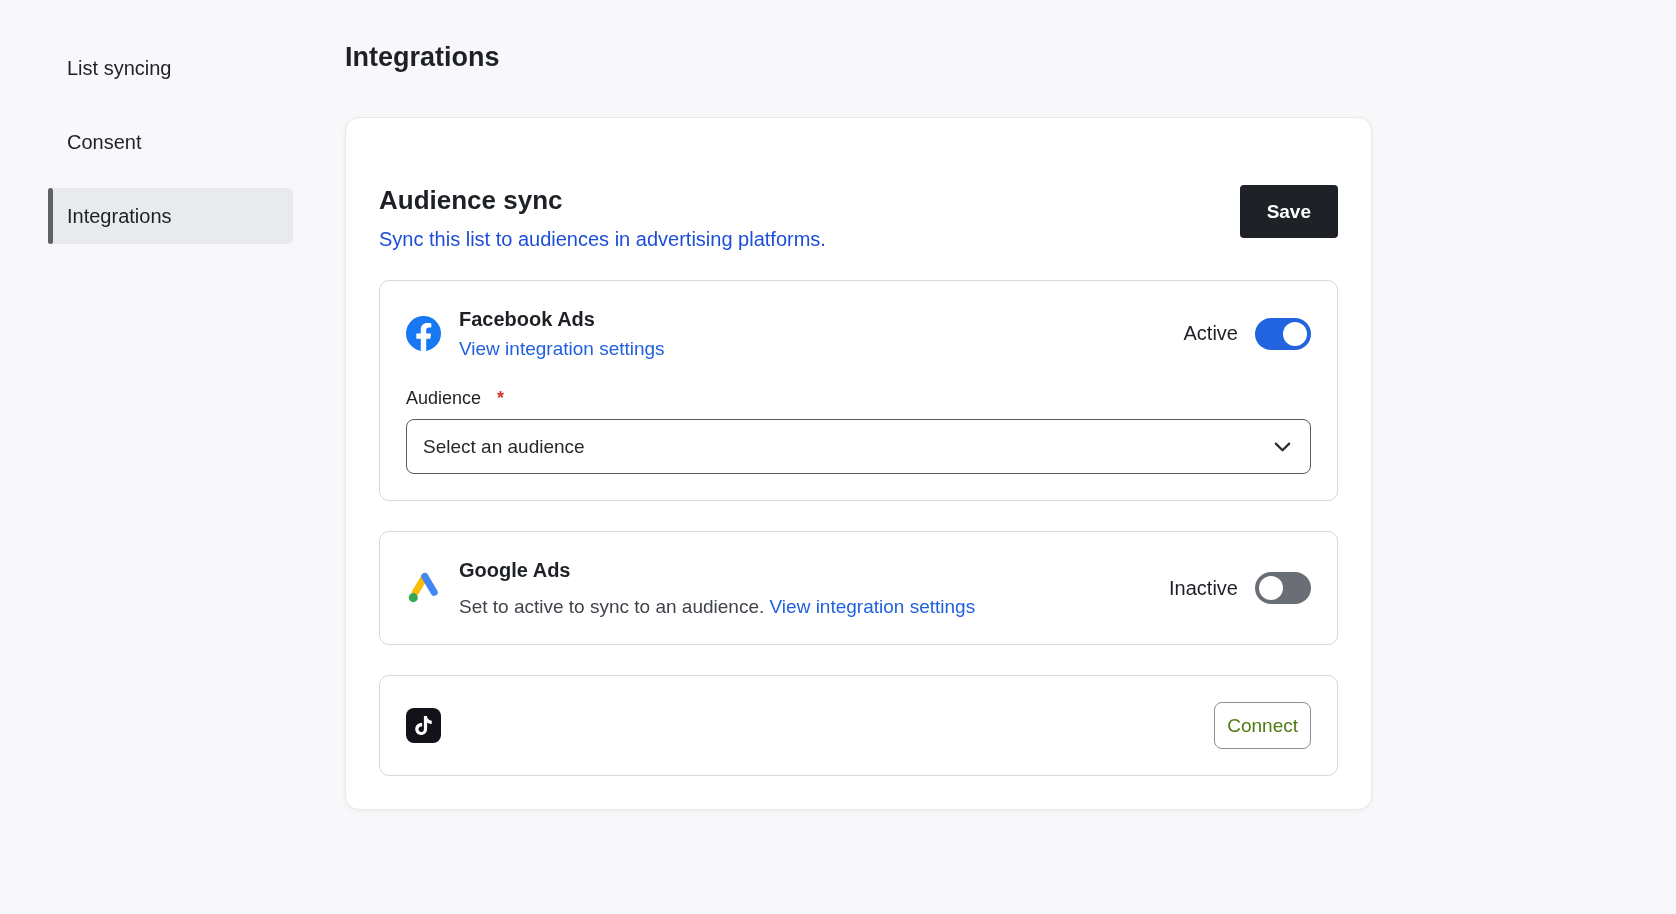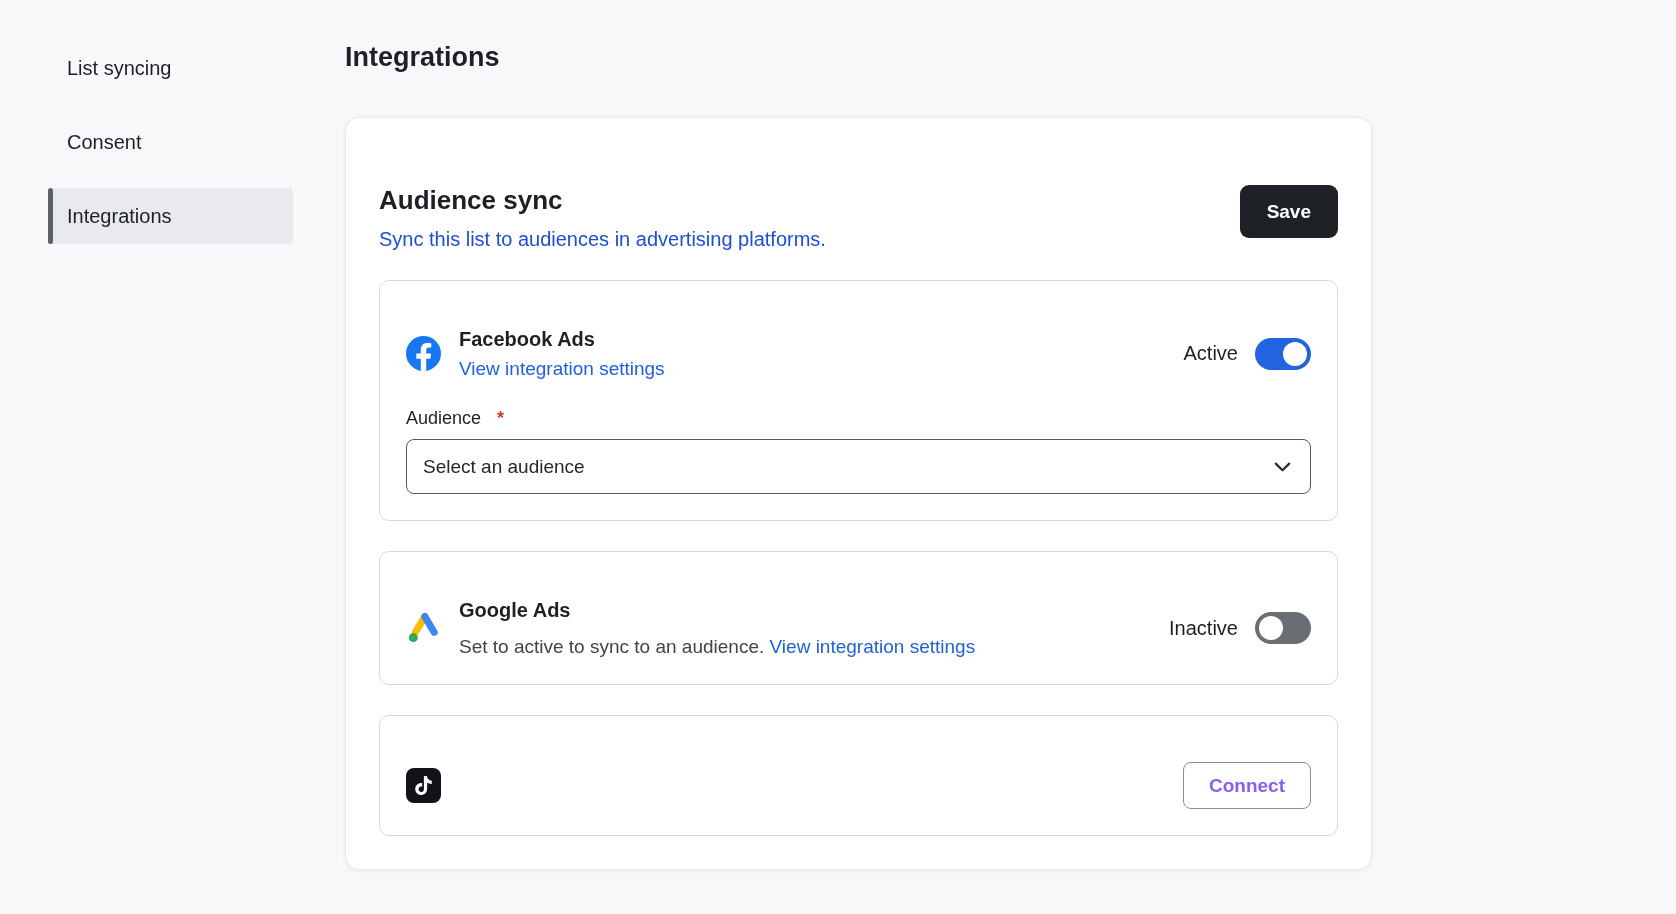--- a/index.html
+++ b/index.html
@@ -35,28 +35,28 @@
     border: 1px solid #e8e9eb; border-radius: 14px;
     box-shadow: 0 1px 5px rgba(0,0,0,.05);
     padding: 40px 33px 33px;
   }
 
   .card-head { display: flex; justify-content: space-between; align-items: flex-start; margin-top: 27px; }
   h2.card-title { font-size: 26px; font-weight: 700; margin: 0; line-height: 30px; }
   .card-sub { font-size: 20px; color: #1d4ed8; margin: 13px 0 0; }
   .save-btn {
     background: #1e2125; color: #fff; font-size: 19px; font-weight: 700;
-    border: none; border-radius: 9px; height: 53px; padding: 0 27px;
+    border: none; border-radius: 4px; height: 53px; padding: 0 27px;
     font-family: inherit; cursor: pointer;
   }
 
   
   .icard { border: 1px solid #d7d9dd; border-radius: 10px; padding: 26px; margin-top: 30px; }
   .icard.first { margin-top: 29px; }
-  .irow { display: flex; justify-content: space-between; align-items: center; margin-top: 20px; }
+  .irow { display: flex; justify-content: space-between; align-items: center; }
   .ileft { display: flex; align-items: center; gap: 18px; }
   .iname { font-size: 20px; font-weight: 700; line-height: 24px; }
   .ilink { font-size: 19px; color: #2061de; text-decoration: none; cursor: pointer; }
   .itext .ilink { display: inline-block; margin-top: 7px; }
   .idesc { font-size: 19px; color: #3f444b; margin-top: 7px; }
   .idesc a { font-size: 19px; }
 
   .brand-icon { width: 35px; height: 35px; flex: none; display: flex; align-items: center; justify-content: center; }
   .fb-wrap { border-radius: 50%; overflow: hidden; background: #1877F2; }
   .tt-wrap { background: #111318; border-radius: 8px; }
@@ -75,23 +75,23 @@
   .field-label { font-size: 18px; display: flex; gap: 16px; align-items: baseline; }
   .req { color: #d2372b; font-weight: 700; font-size: 18px; }
   .select {
     margin-top: 10px; height: 55px; border: 1px solid #565b62; border-radius: 8px;
     display: flex; align-items: center; justify-content: space-between;
     padding: 0 16px; font-size: 19px; cursor: pointer; background: #fff; color: #24272b;
   }
   .chev { display: flex; align-items: center; }
 
   .connect-btn {
-    background: #fff; border: 1px solid #8a8f95; color: #8b5cf6;
-    border-radius: 8px; height: 47px; padding: 0 25px;
-    font-size: 19px; font-weight: 700; font-family: inherit; cursor: pointer; flex: none;
+    background: #fff; border: 1px solid #8a8f95; color: #4d7c0f;
+    border-radius: 8px; height: 47px; padding: 0 12px;
+    font-size: 19px; font-weight: 400; font-family: inherit; cursor: pointer; flex: none;
   }
 </style>
 </head>
 <body>
 
 <nav class="sidebar">
   <div class="side-item">List syncing</div>
   <div class="side-item">Consent</div>
   <div class="side-item active">Integrations</div>
 </nav>

